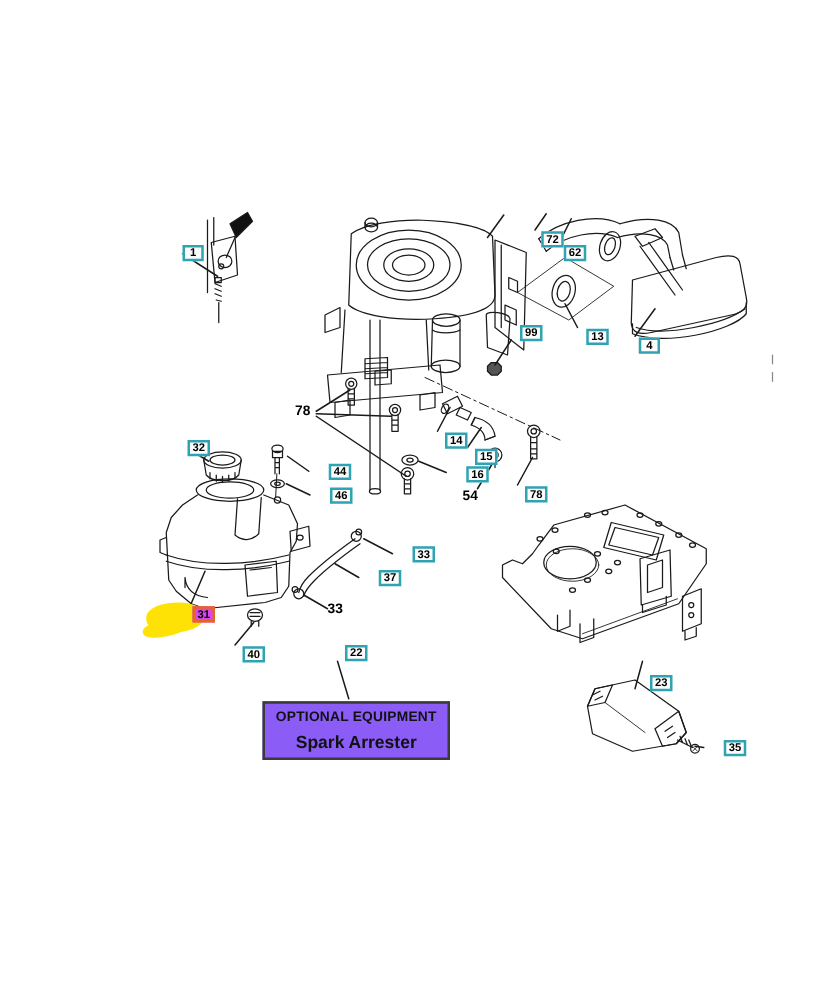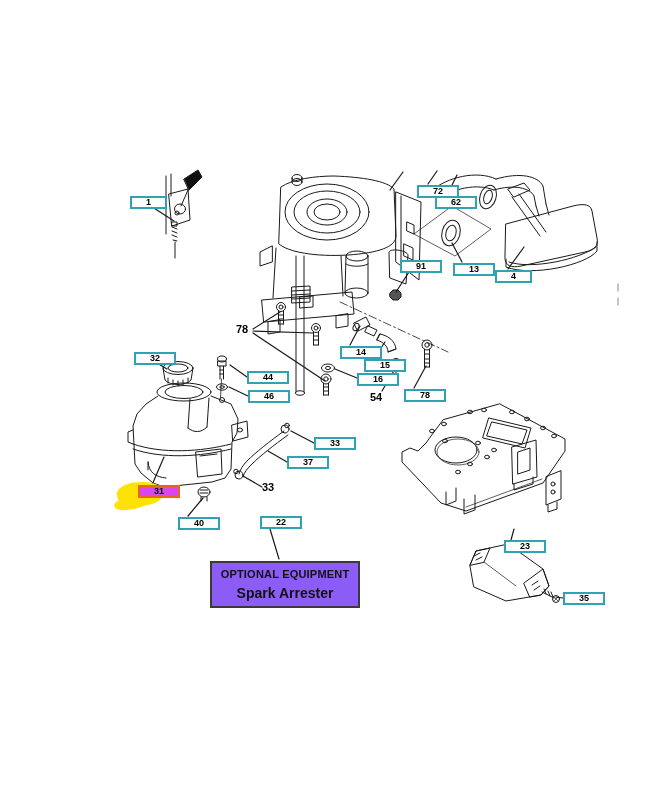--- a/index.html
+++ b/index.html
@@ -1,23 +1,23 @@
 <!DOCTYPE html>
 <html><head>
 <meta charset="utf-8">
 <style>
   html,body{margin:0;padding:0;background:#fff;}
   .canvas{position:relative;width:652px;height:800px;background:#ffffff;overflow:hidden;
           font-family:"Liberation Sans",sans-serif;}
   .canvas svg{position:absolute;left:0;top:0;}
   
-  .co{position:absolute;box-sizing:border-box;min-width:17px;height:13px;padding:0 14px;
+  .co{position:absolute;box-sizing:border-box;min-width:17px;height:13px;padding:0 2px;
       border:2px solid #2fa3b2;background:#fdfdfd;color:#000;
       font-weight:bold;font-size:9px;line-height:9px;text-align:center;
-      display:flex;align-items:center;justify-content:center;cursor:pointer;}
+      display:flex;align-items:center;justify-content:center;cursor:pointer;margin-left:16px;}
   
   .co-sel{border-color:#e56717;background:#d946ef;}
   .hl-blob{position:absolute;background:#ffe205;border-radius:45% 55% 50% 50%;}
   
   .pl{position:absolute;color:#000;font-weight:bold;font-size:11px;line-height:12px;}
   
   .opt-box{position:absolute;left:210px;top:561px;width:150px;height:47px;
            box-sizing:border-box;border:2px solid #3a3a3a;background:#8b5cf6;
            display:flex;flex-direction:column;align-items:center;justify-content:center;gap:5px;}
   .opt-line1{font-weight:bold;font-size:11px;color:#111;letter-spacing:.2px;}
@@ -264,21 +264,21 @@
       </g>
     </g>
   </svg>
 
   <div class="hl-blob" style="left:117px;top:482px;width:47px;height:24px;transform:rotate(-5deg);"></div>
   <div class="hl-blob" style="left:114px;top:496px;width:38px;height:13px;transform:rotate(-12deg);"></div>
 
   <div class="co" style="left:130px;top:196px;">1</div>
   <div class="co" style="left:417px;top:185px;">72</div>
   <div class="co" style="left:435px;top:196px;">62</div>
-  <div class="co" style="left:400px;top:260px;">91</div>
+  <div class="co" style="left:400px;top:260px;">99</div>
   <div class="co" style="left:453px;top:263px;">13</div>
   <div class="co" style="left:495px;top:270px;">4</div>
   <div class="co" style="left:340px;top:346px;">14</div>
   <div class="co" style="left:364px;top:359px;">15</div>
   <div class="co" style="left:357px;top:373px;">16</div>
   <div class="co" style="left:404px;top:389px;">78</div>
   <div class="co" style="left:134px;top:352px;">32</div>
   <div class="co" style="left:247px;top:371px;">44</div>
   <div class="co" style="left:248px;top:390px;">46</div>
   <div class="co" style="left:314px;top:437px;">33</div>

